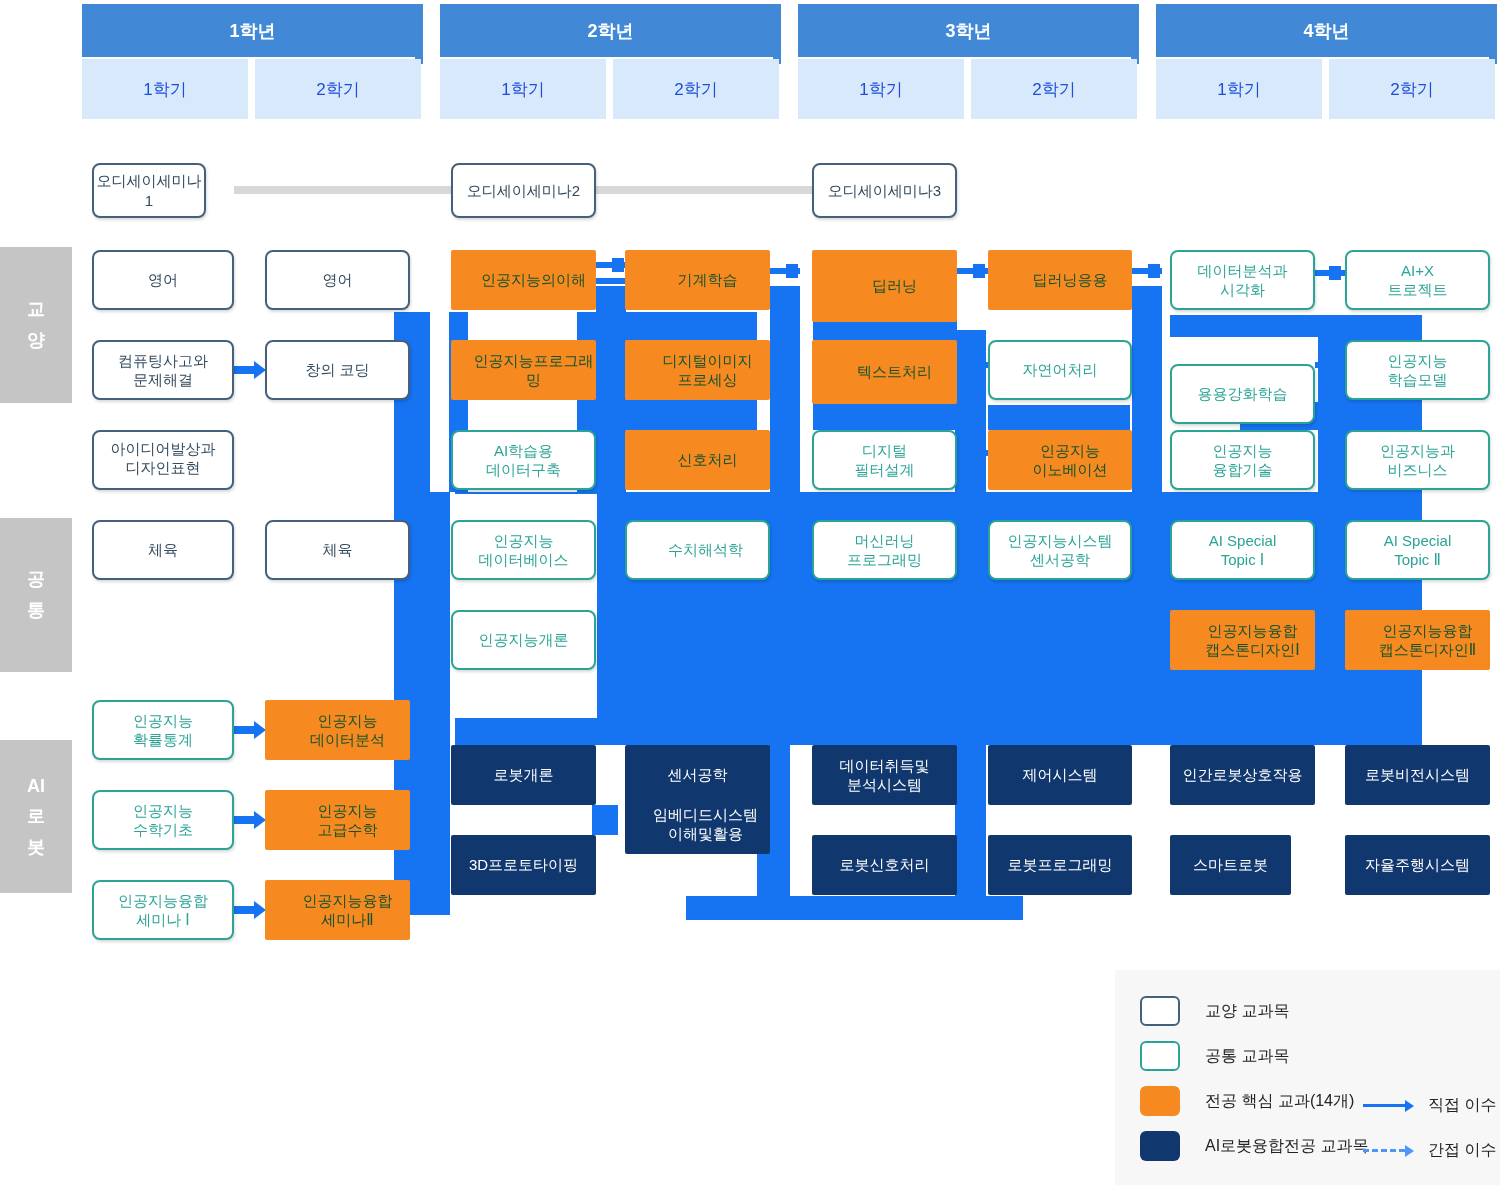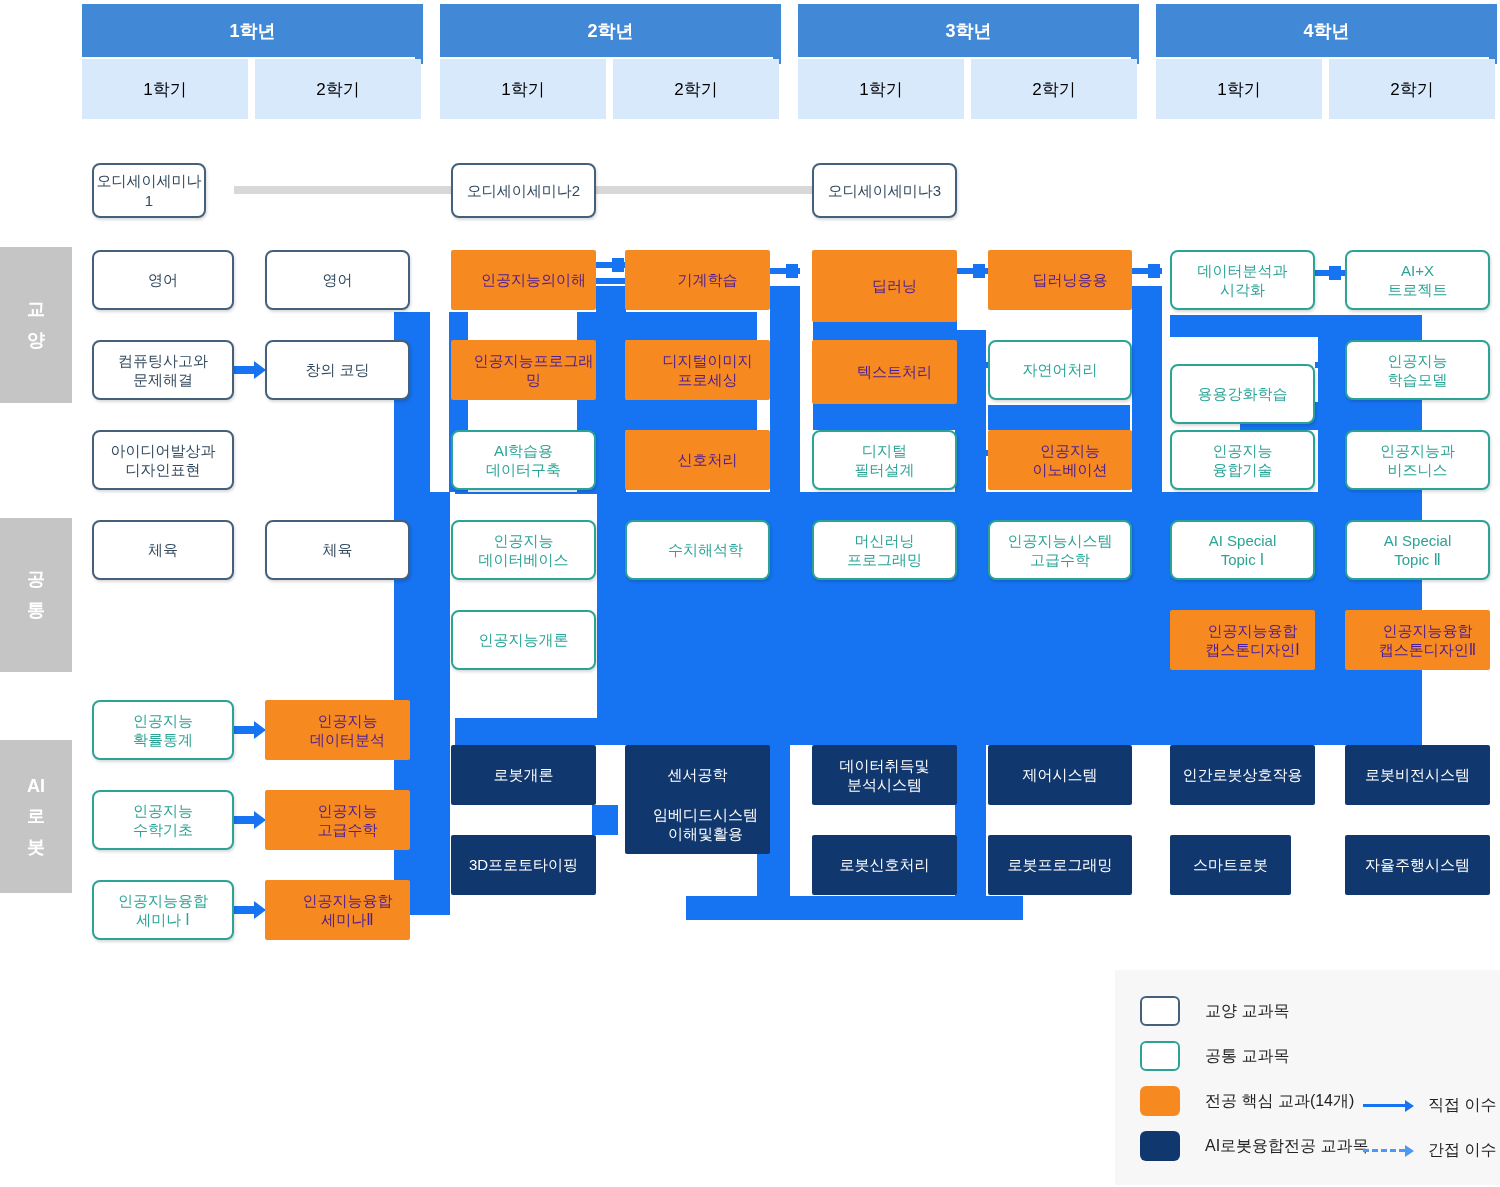--- a/index.html
+++ b/index.html
@@ -8,21 +8,21 @@
     font-family:"Liberation Sans","DejaVu Sans",sans-serif;background:#ffffff;
   }
   
   .year-bar{
     position:absolute;top:4px;height:53px;background:#4189D6;color:#fff;
     display:flex;align-items:center;justify-content:center;
     font-size:18px;font-weight:bold;z-index:3;
   }
   .year-tab{position:absolute;top:57px;width:8px;height:7px;background:#4189D6;z-index:3;}
   .sem-cell{
-    position:absolute;top:59px;height:60px;background:#D9E9FC;color:#000000;
+    position:absolute;top:59px;height:60px;background:#D9E9FC;color:#1d4ed8;
     display:flex;align-items:center;justify-content:center;font-size:17px;z-index:3;
   }
   
   .side-label{
     position:absolute;left:0;width:72px;background:#C5C5C5;color:#ffffff;
     display:flex;align-items:center;justify-content:center;text-align:center;
     font-size:18px;font-weight:bold;white-space:pre-line;line-height:1.7;z-index:3;
   }
   
   #connectors{position:absolute;left:0;top:0;width:100%;height:100%;z-index:1;}
@@ -34,21 +34,21 @@
   
   .course{
     position:absolute;display:flex;align-items:center;justify-content:center;
     text-align:center;font-size:15px;line-height:1.3;white-space:pre-line;
     z-index:2;box-sizing:border-box;
   }
   .course.gen{background:#ffffff;border:2px solid #44607A;border-radius:8px;color:#334A5E;
               box-shadow:1px 2px 3px rgba(0,0,0,0.15);}
   .course.common{background:#ffffff;border:2px solid #2BA496;border-radius:8px;color:#2BA496;
               box-shadow:1px 2px 3px rgba(0,0,0,0.15);}
-  .course.core{background:#F6891F;color:#4c1d95;border-radius:2px;padding-left:20px;}
+  .course.core{background:#F6891F;color:#14532d;border-radius:2px;padding-left:20px;}
   .course.robot{background:#11386E;color:#ffffff;border-radius:2px;}
   
   #legend{position:absolute;left:1115px;top:970px;width:385px;height:215px;background:#F7F7F7;z-index:3;}
   .lg-item{position:absolute;left:25px;display:flex;align-items:center;height:30px;}
   .lg-swatch{width:40px;height:30px;border-radius:6px;box-sizing:border-box;margin-right:25px;flex:none;}
   .lg-swatch.gen{background:#fff;border:2px solid #44607A;}
   .lg-swatch.common{background:#fff;border:2px solid #2BA496;}
   .lg-swatch.core{background:#F6891F;}
   .lg-swatch.robot{background:#11386E;}
   .lg-label{font-size:16px;color:#222;white-space:nowrap;}
@@ -153,21 +153,21 @@
     </div>
   <div id="courses">
       <div class="course gen" style="left: 92px; top: 163px; width: 114px; height: 55px;">오디세이세미나1</div>
       <div class="course gen" style="left: 451px; top: 163px; width: 145px; height: 55px;">오디세이세미나2</div>
       <div class="course gen" style="left: 812px; top: 163px; width: 145px; height: 55px;">오디세이세미나3</div>
       <div class="course gen" style="left: 92px; top: 250px; width: 142px; height: 60px;">영어</div>
       <div class="course gen" style="left: 265px; top: 250px; width: 145px; height: 60px;">영어</div>
       <div class="course gen" style="left: 92px; top: 340px; width: 142px; height: 60px;">컴퓨팅사고와
 문제해결</div>
       <div class="course gen" style="left: 265px; top: 340px; width: 145px; height: 60px;">창의 코딩</div>
-      <div class="course gen" style="left: 92px; top: 430px; width: 142px; height: 60px;">아이디어발상과
+      <div class="course gen" style="left: 92px; top: 430px; width: 142px; height: 60px; font-family: Liberation Mono, monospace;">아이디어발상과
 디자인표현</div>
       <div class="course gen" style="left: 92px; top: 520px; width: 142px; height: 60px;">체육</div>
       <div class="course gen" style="left: 265px; top: 520px; width: 145px; height: 60px;">체육</div>
       <div class="course core" style="left: 451px; top: 250px; width: 145px; height: 60px;">인공지능의이해</div>
       <div class="course core" style="left: 625px; top: 250px; width: 145px; height: 60px;">기계학습</div>
       <div class="course core" style="left: 812px; top: 250px; width: 145px; height: 72px;">딥러닝</div>
       <div class="course core" style="left: 988px; top: 250px; width: 144px; height: 60px;">딥러닝응용</div>
       <div class="course common" style="left: 1170px; top: 250px; width: 145px; height: 60px;">데이터분석과
 시각화</div>
       <div class="course common" style="left: 1345px; top: 250px; width: 145px; height: 60px;">AI+X
@@ -190,21 +190,21 @@
       <div class="course common" style="left: 1170px; top: 430px; width: 145px; height: 60px;">인공지능
 융합기술</div>
       <div class="course common" style="left: 1345px; top: 430px; width: 145px; height: 60px;">인공지능과
 비즈니스</div>
       <div class="course common" style="left: 451px; top: 520px; width: 145px; height: 60px;">인공지능
 데이터베이스</div>
       <div class="course common" style="left: 625px; top: 520px; width: 145px; height: 60px; padding-left: 16px;">수치해석학</div>
       <div class="course common" style="left: 812px; top: 520px; width: 145px; height: 60px;">머신러닝
 프로그래밍</div>
       <div class="course common" style="left: 988px; top: 520px; width: 144px; height: 60px;">인공지능시스템
-고급수학</div>
+센서공학</div>
       <div class="course common" style="left: 1170px; top: 520px; width: 145px; height: 60px;">AI Special
 Topic Ⅰ</div>
       <div class="course common" style="left: 1345px; top: 520px; width: 145px; height: 60px;">AI Special
 Topic Ⅱ</div>
       <div class="course common" style="left: 451px; top: 610px; width: 145px; height: 60px;">인공지능개론</div>
       <div class="course core" style="left: 1170px; top: 610px; width: 145px; height: 60px;">인공지능융합
 캡스톤디자인Ⅰ</div>
       <div class="course core" style="left: 1345px; top: 610px; width: 145px; height: 60px;">인공지능융합
 캡스톤디자인Ⅱ</div>
       <div class="course common" style="left: 92px; top: 700px; width: 142px; height: 60px;">인공지능

